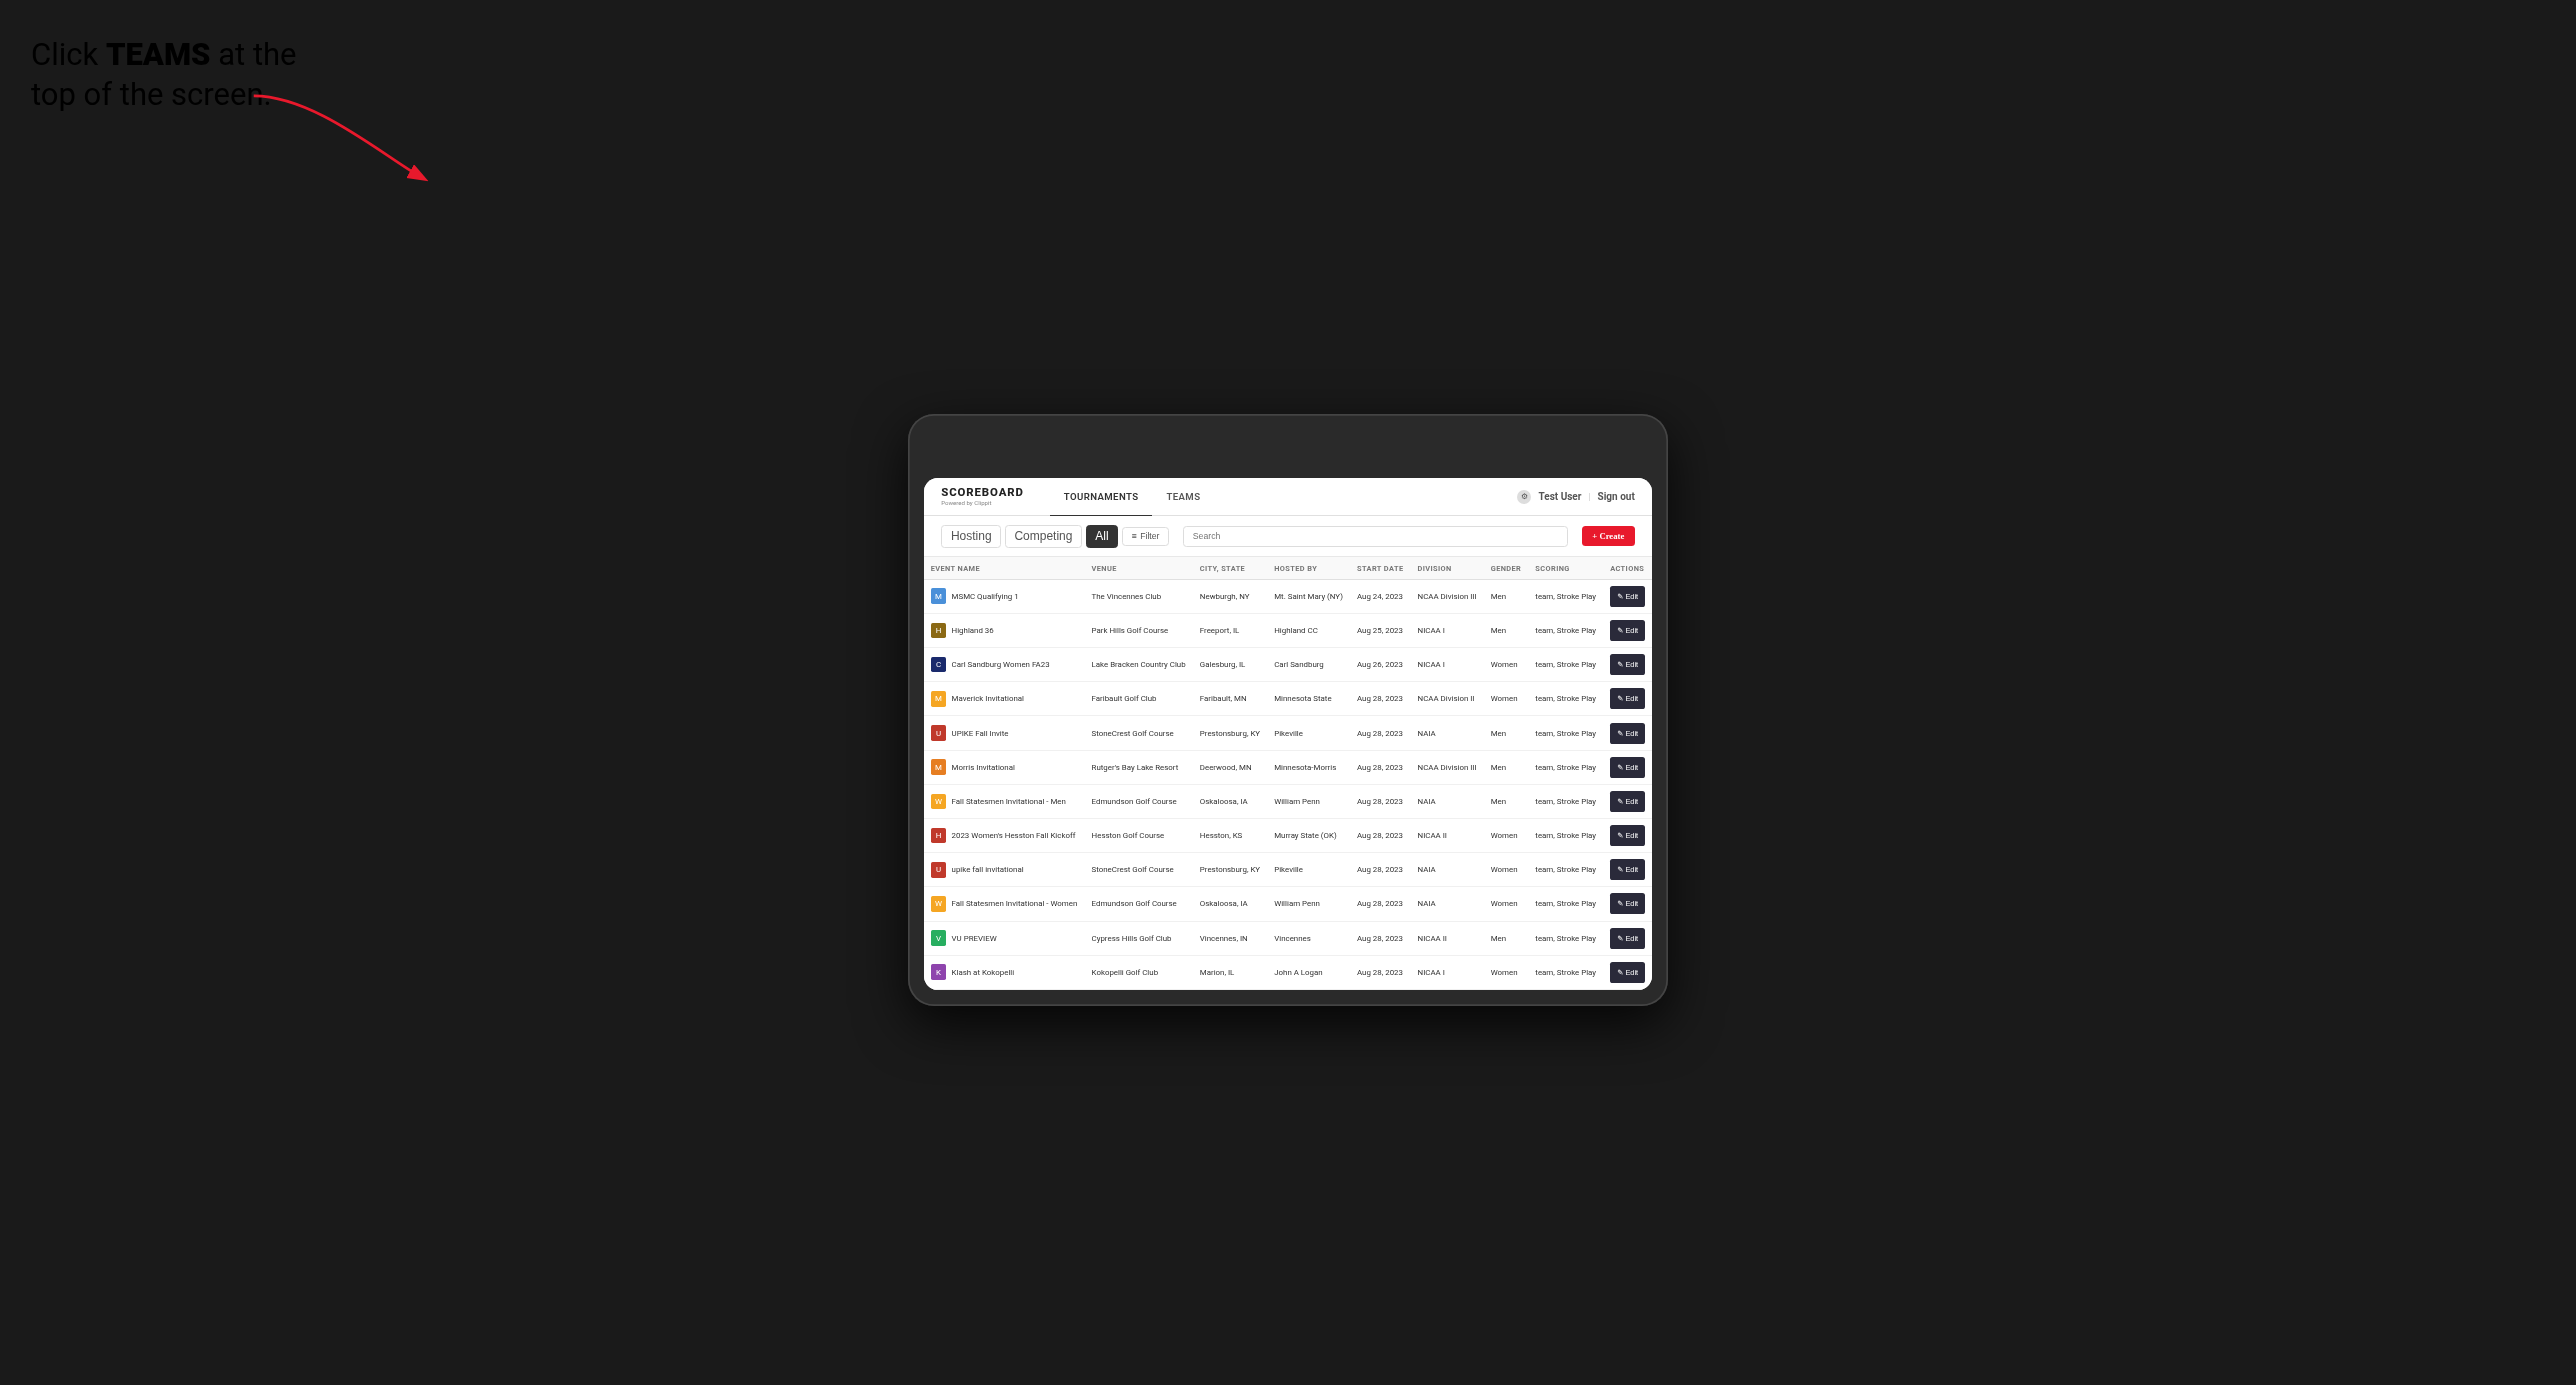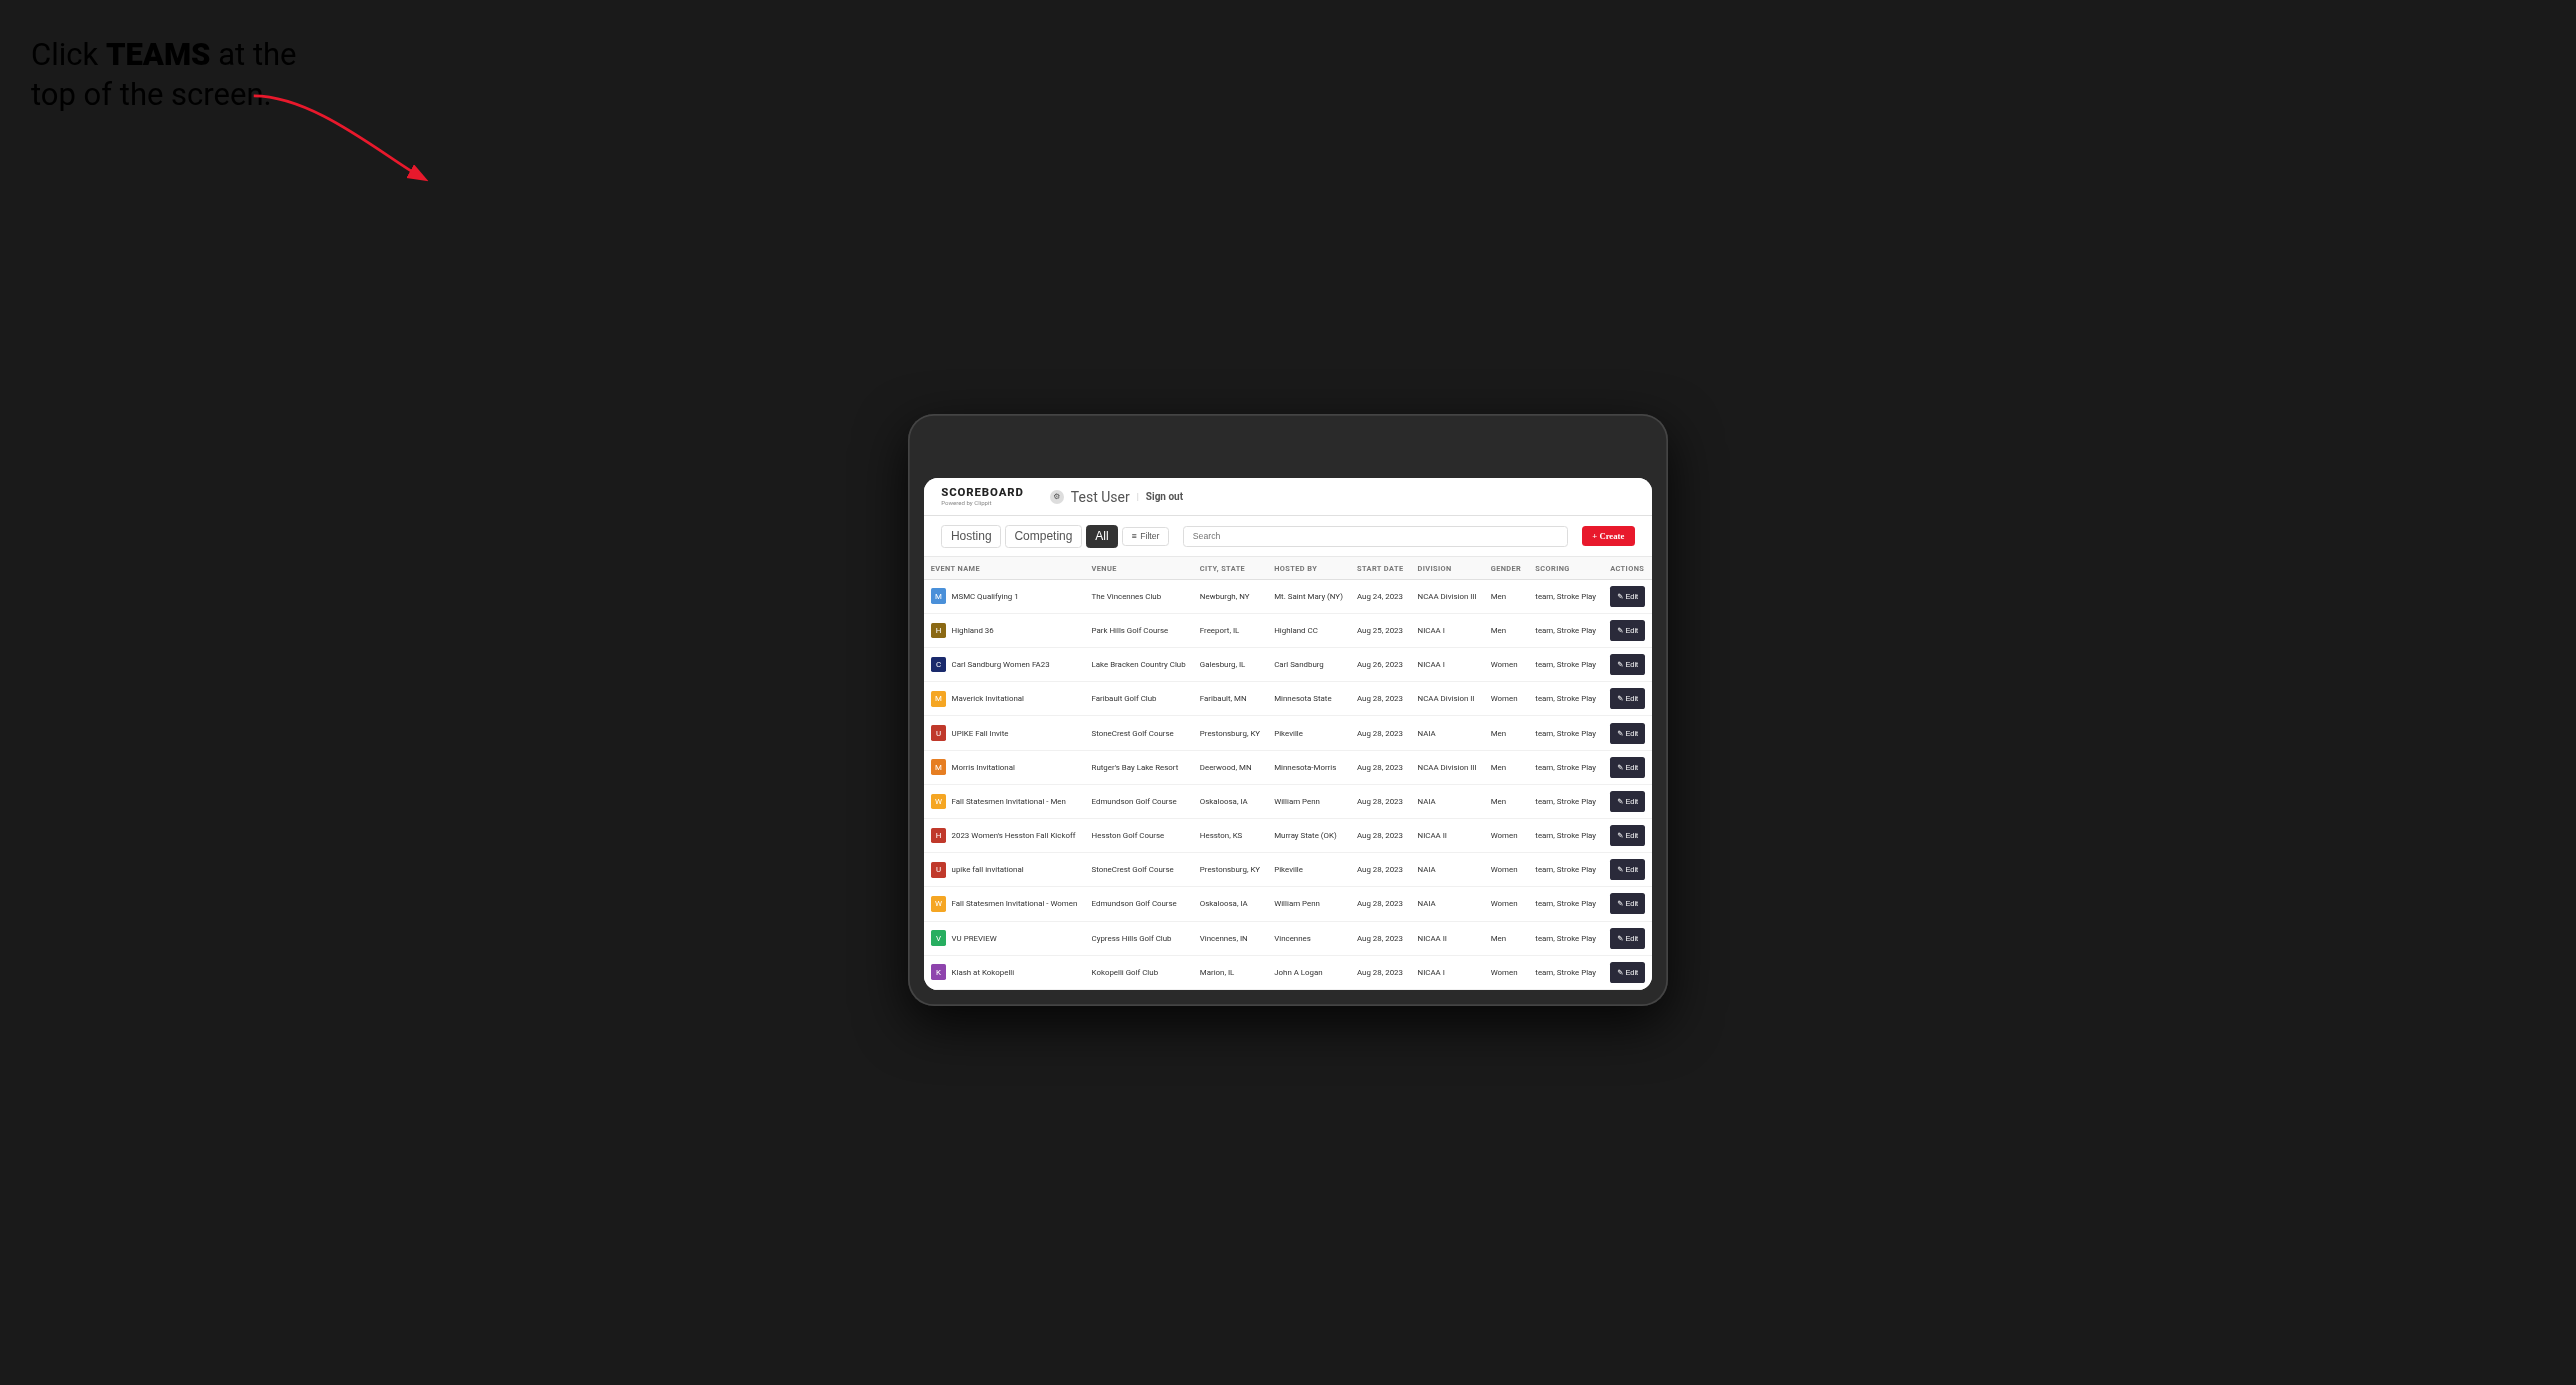--- a/index.html
+++ b/index.html
@@ -116,21 +116,21 @@
     .nav-gear {
       width: 14px;
       height: 14px;
       background: #ddd;
       border-radius: 50%;
       display: flex;
       align-items: center;
       justify-content: center;
       font-size: 7.9px;
     }
-    .nav-user-text { font-size: 14px; color: #555; }
+    .nav-user-text { font-size: 10px; color: #555; font-weight: bold; }
     .nav-signout { font-size: 10px; color: #555; font-weight: bold; }
     .nav-sep { color: #ccc; }
 
     
     .toolbar {
       background: #fff;
       padding: 8.7px 17.5px;
       display: flex;
       align-items: center;
       justify-content: space-between;
@@ -297,20 +297,24 @@
   <path d="M 10,10 C 80,10 160,80 205,105" stroke="#e8192c" stroke-width="3" fill="none" marker-end="url(#arrowhead)"></path>
 </svg>
 
 <div class="tablet-frame">
   <div class="tablet-screen">
 
     <div class="nav-bar">
       <div class="logo">
         <span class="logo-title">SCOREBOARD</span>
         <span class="logo-sub">Powered by Clippit</span>
+      </div>
+      <div class="nav-links">
+        <div class="nav-link active">TOURNAMENTS</div>
+        <div class="nav-link">TEAMS</div>
       </div>
       <div class="nav-right">
         <div class="nav-gear">⚙</div>
         <span class="nav-user-text">Test User</span>
         <span class="nav-sep">|</span>
         <span class="nav-signout">Sign out</span>
       </div>
     </div>
 
     <div class="toolbar">

